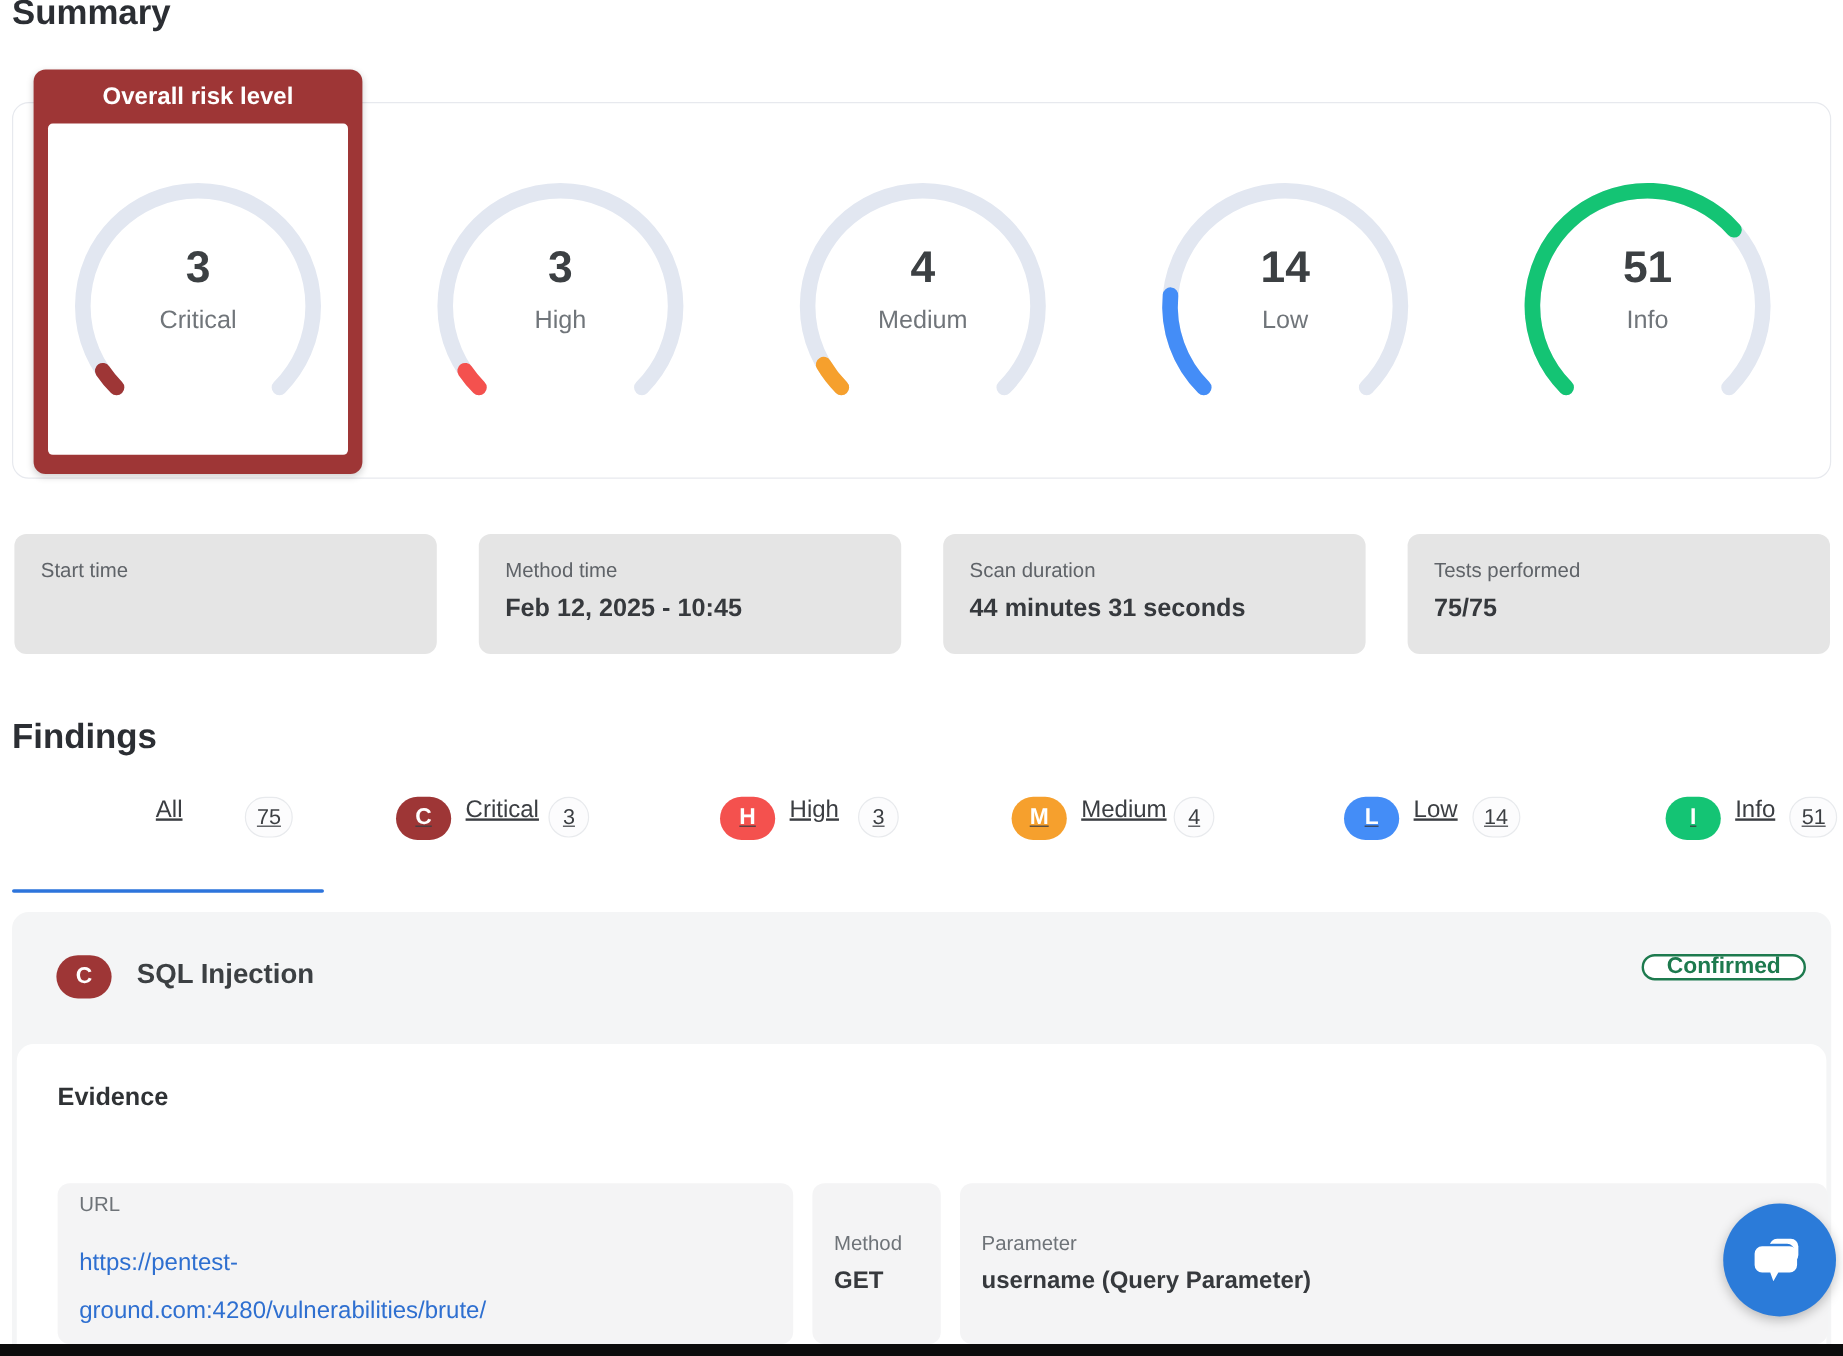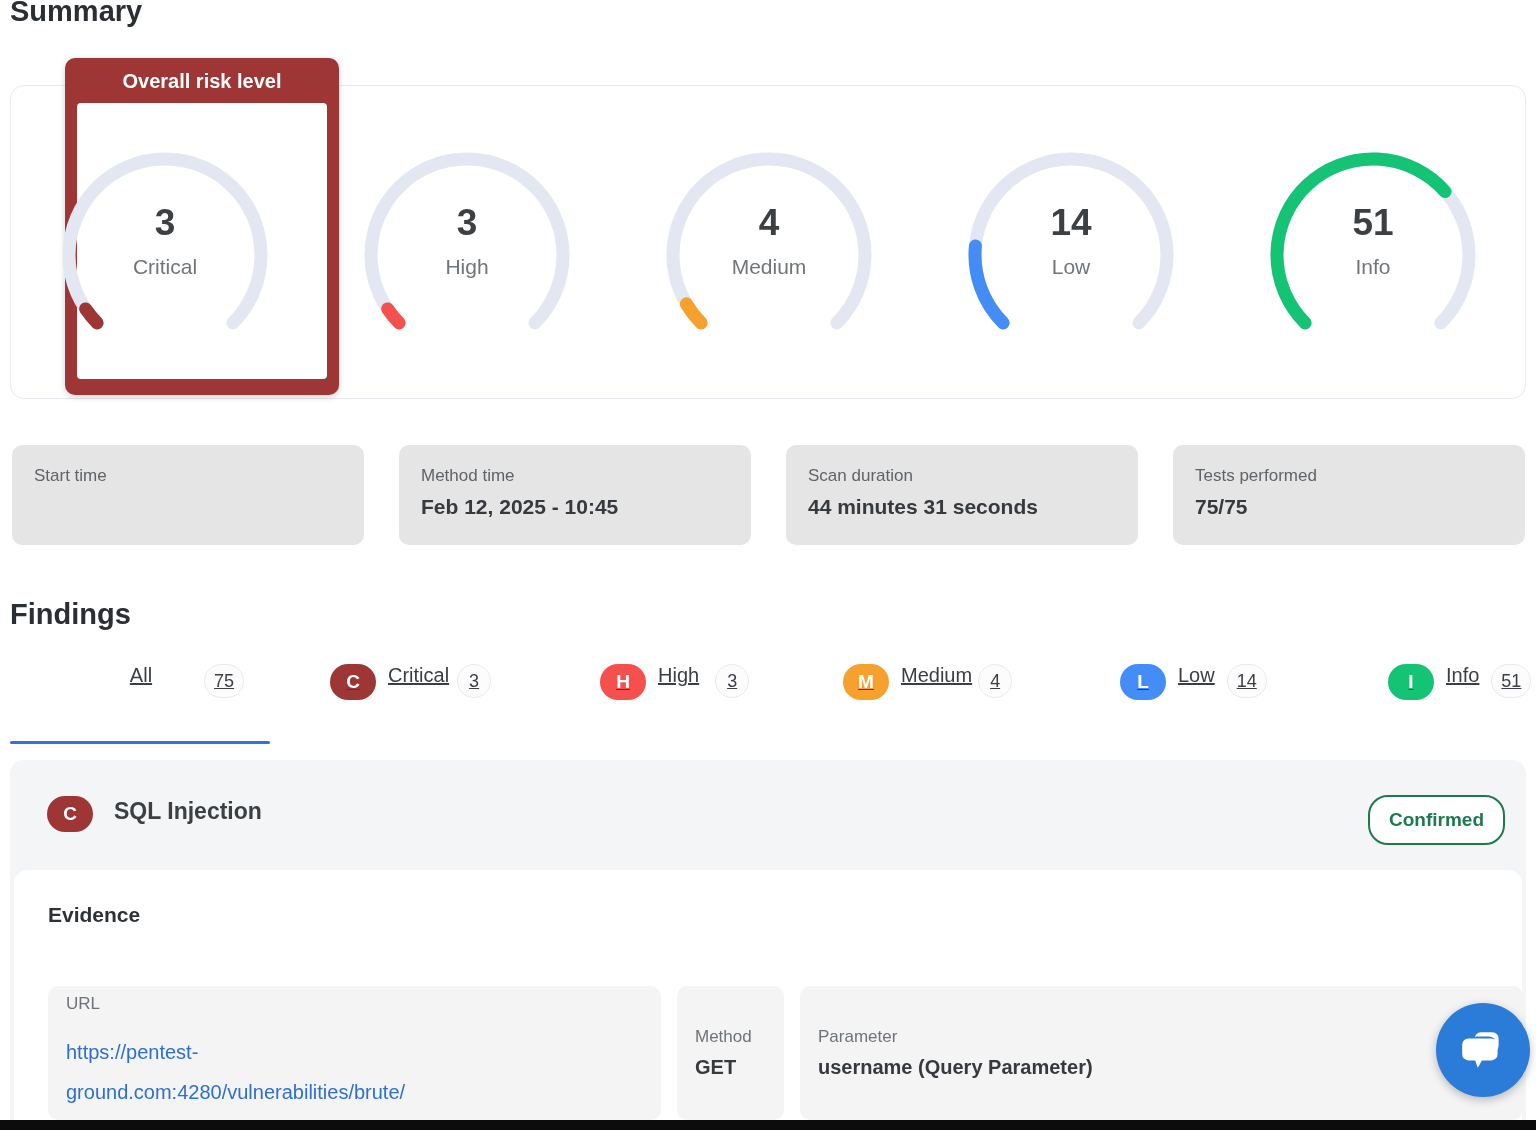--- a/index.html
+++ b/index.html
@@ -8,21 +8,21 @@
     font-family:"Liberation Sans","DejaVu Sans",sans-serif;color:#3b3e42;
   }
 
   
   .section-title{position:absolute;left:10px;font-size:29px;font-weight:700;color:#2b2e33;}
 
   
   .summary-card{position:absolute;left:10px;top:85px;width:1514px;height:312px;
     background:#fff;border:1px solid #e7e9ee;border-radius:14px;}
   .overall-box{position:absolute;left:28px;top:58px;width:274px;height:337px;
-    background:var(--critical);border-radius:10px;box-shadow:0 2px 6px rgba(0,0,0,.18);margin-left:37px;}
+    background:var(--critical);border-radius:10px;box-shadow:0 2px 6px rgba(0,0,0,.18);}
   .overall-label{position:absolute;left:0;top:12px;width:100%;text-align:center;
     color:#fff;font-size:20px;font-weight:600;}
   .overall-inner{position:absolute;left:12px;top:45px;width:250px;height:276px;
     background:#fff;border-radius:4px;}
   .gauge{position:absolute;top:145px;width:220px;height:220px;}
   .gauge svg{position:absolute;left:0;top:0;}
   .g-num{position:absolute;left:0;top:57px;width:100%;text-align:center;
     font-size:37px;font-weight:700;color:#3c4043;line-height:42px;}
   .g-label{position:absolute;left:0;top:108px;width:100%;text-align:center;
     font-size:21px;color:#70757a;line-height:28px;}
@@ -43,21 +43,21 @@
     justify-content:center;font-size:18px;color:#3b3e42;}
   .tab-underline{position:absolute;left:10px;top:741px;width:260px;height:3px;
     background:var(--accent-blue);border-radius:2px;}
 
   
   .finding-block{position:absolute;left:10px;top:760px;width:1516px;height:360px;
     background:#f4f5f6;border-radius:14px 14px 0 0;}
   .finding-header{position:absolute;left:0;top:0;width:100%;height:110px;cursor:pointer;}
   .finding-sev{position:absolute;left:37px;top:36px;}
   .finding-title{position:absolute;left:104px;top:38px;font-size:23px;font-weight:700;color:#3c4043;}
-  .confirmed-badge{position:absolute;left:1358px;top:35px;height:50px;padding:0 19px;
+  .confirmed-badge{position:absolute;left:1358px;top:35px;height:22px;padding:0 19px;
     display:flex;align-items:center;border:2px solid var(--confirmed-green);border-radius:20px;
     color:var(--confirmed-green);font-size:19px;font-weight:700;background:#fff;box-sizing:border-box;}
   .finding-body{position:absolute;left:4px;top:110px;width:1508px;height:250px;
     background:#fff;border-radius:14px 14px 0 0;}
   .evidence-title{position:absolute;left:34px;top:33px;font-size:21px;font-weight:700;color:#2f3235;}
   .ev-card{position:absolute;top:116px;height:134px;background:#f4f4f5;border-radius:10px;
     box-sizing:border-box;padding:0 18px;display:flex;flex-direction:column;justify-content:center;}
   .ev-label{font-size:17px;color:#6e7378;}
   .ev-value{font-size:20px;font-weight:700;color:#36393d;margin-top:9px;}
   .ev-card-url{left:34px;width:613px;}

